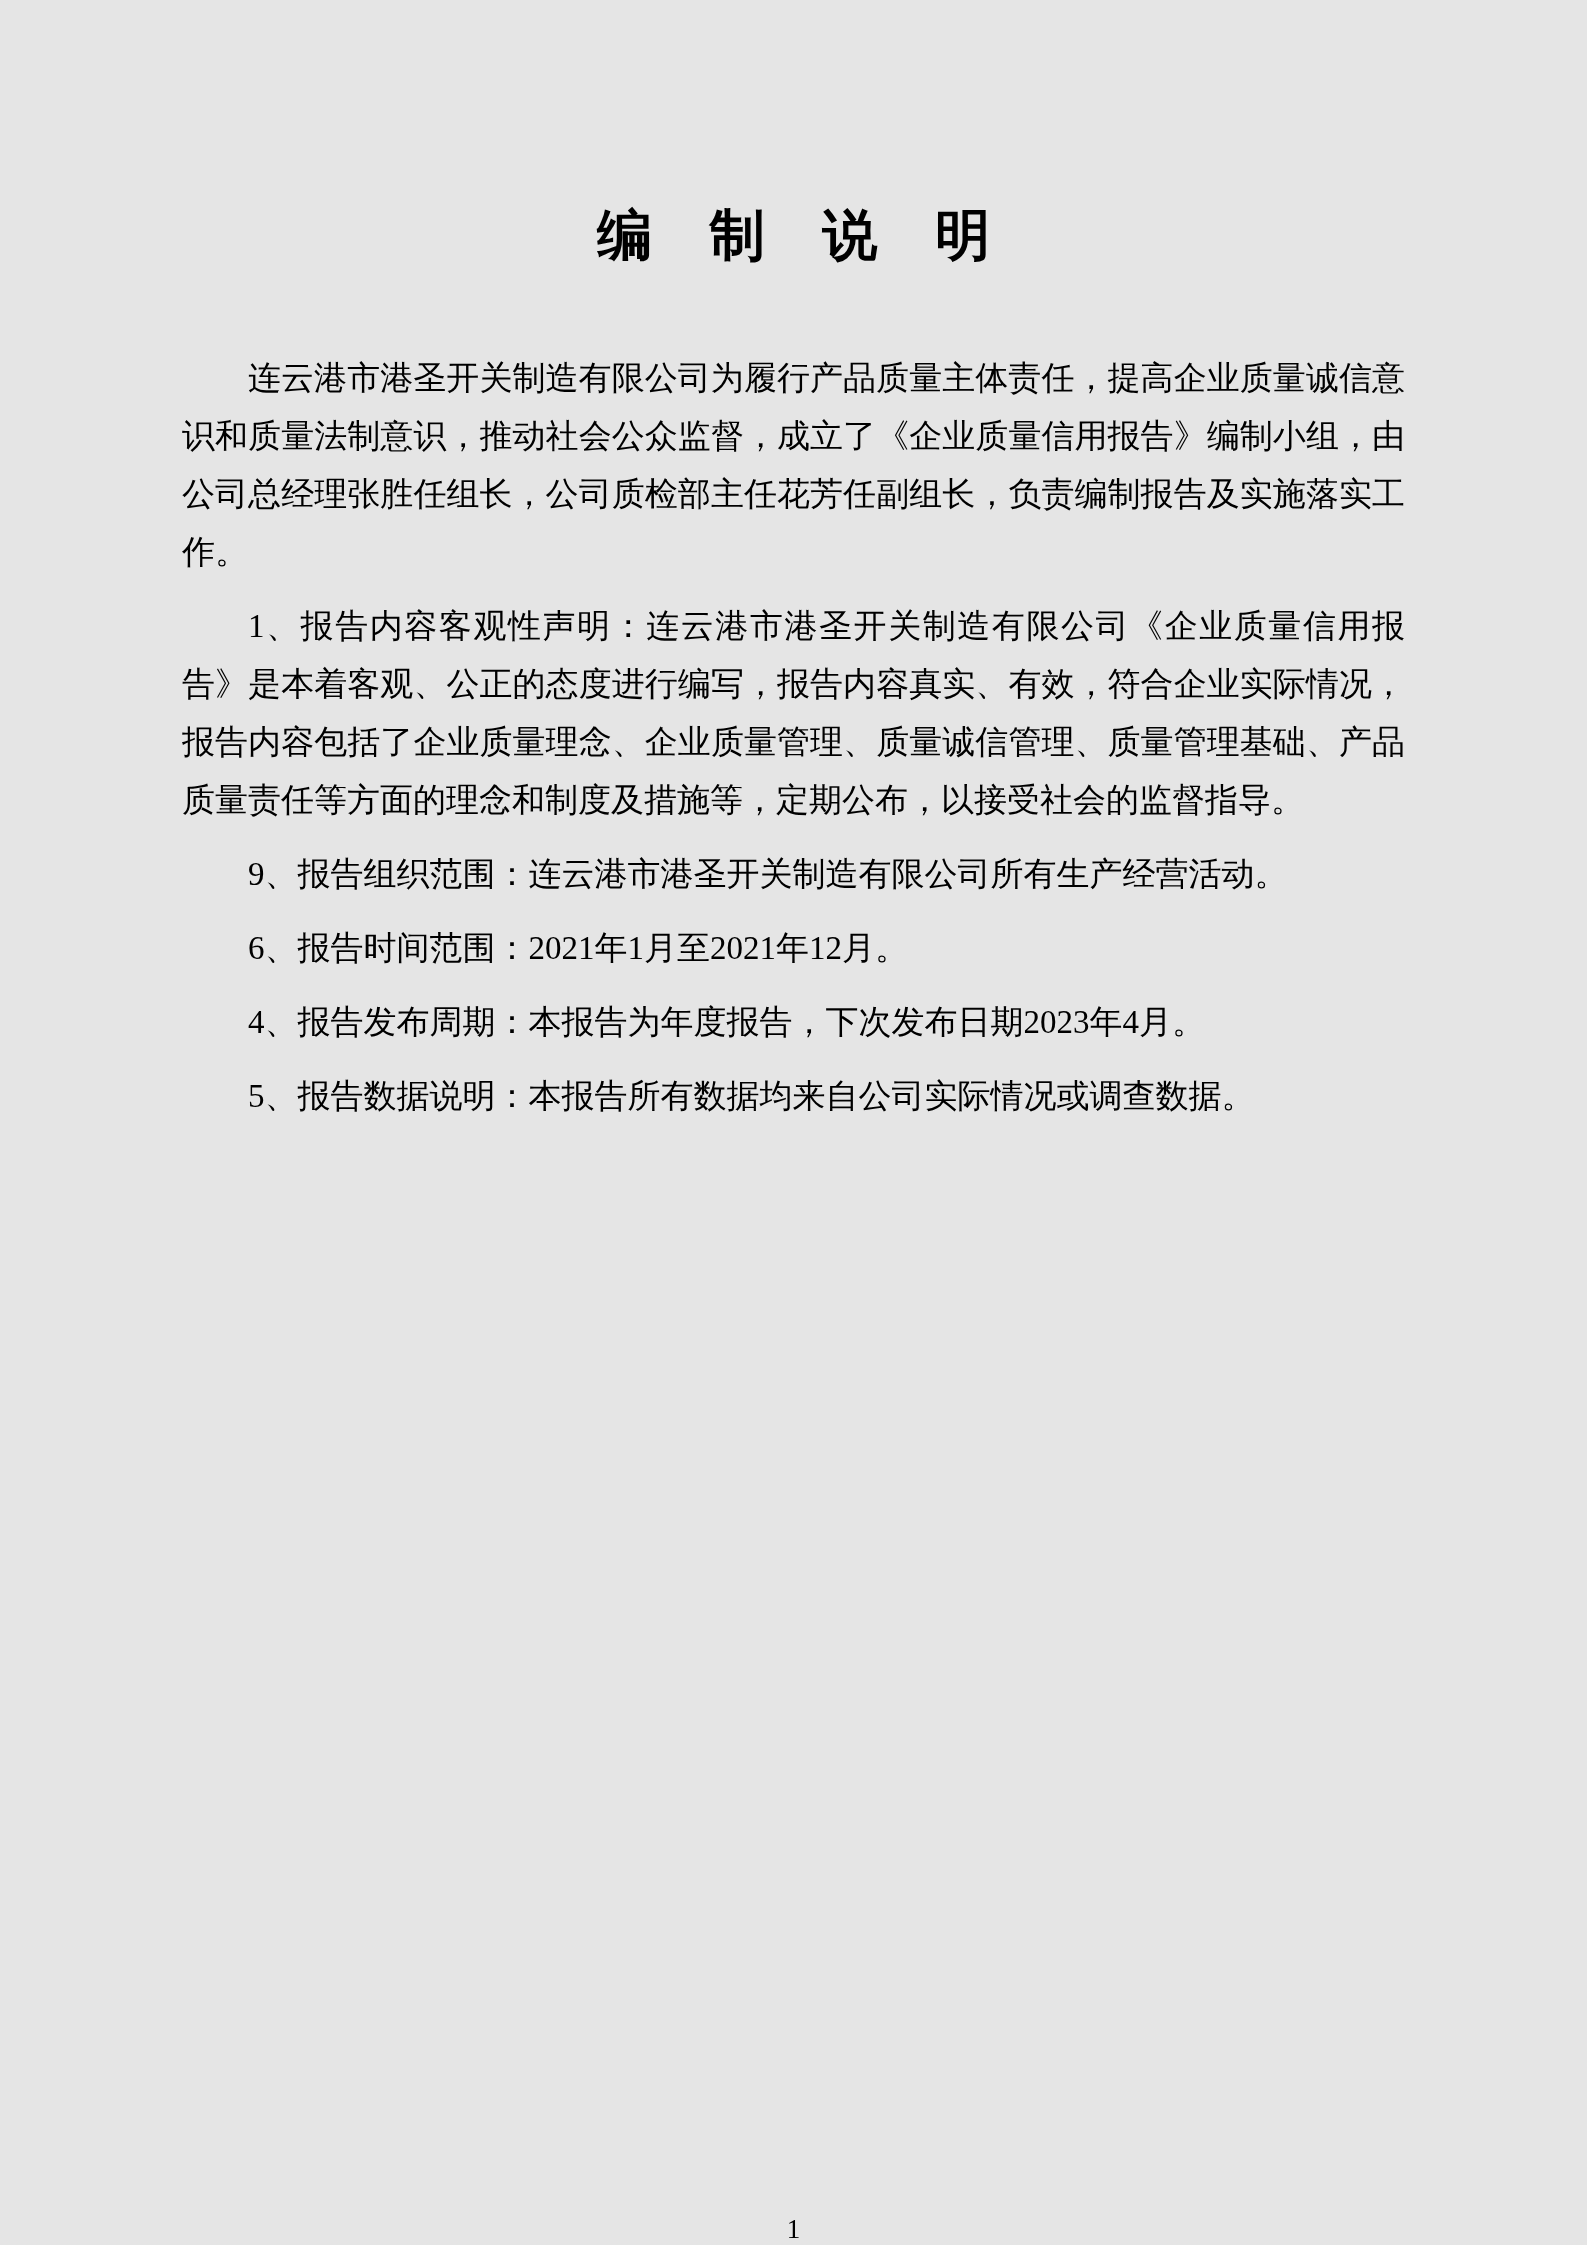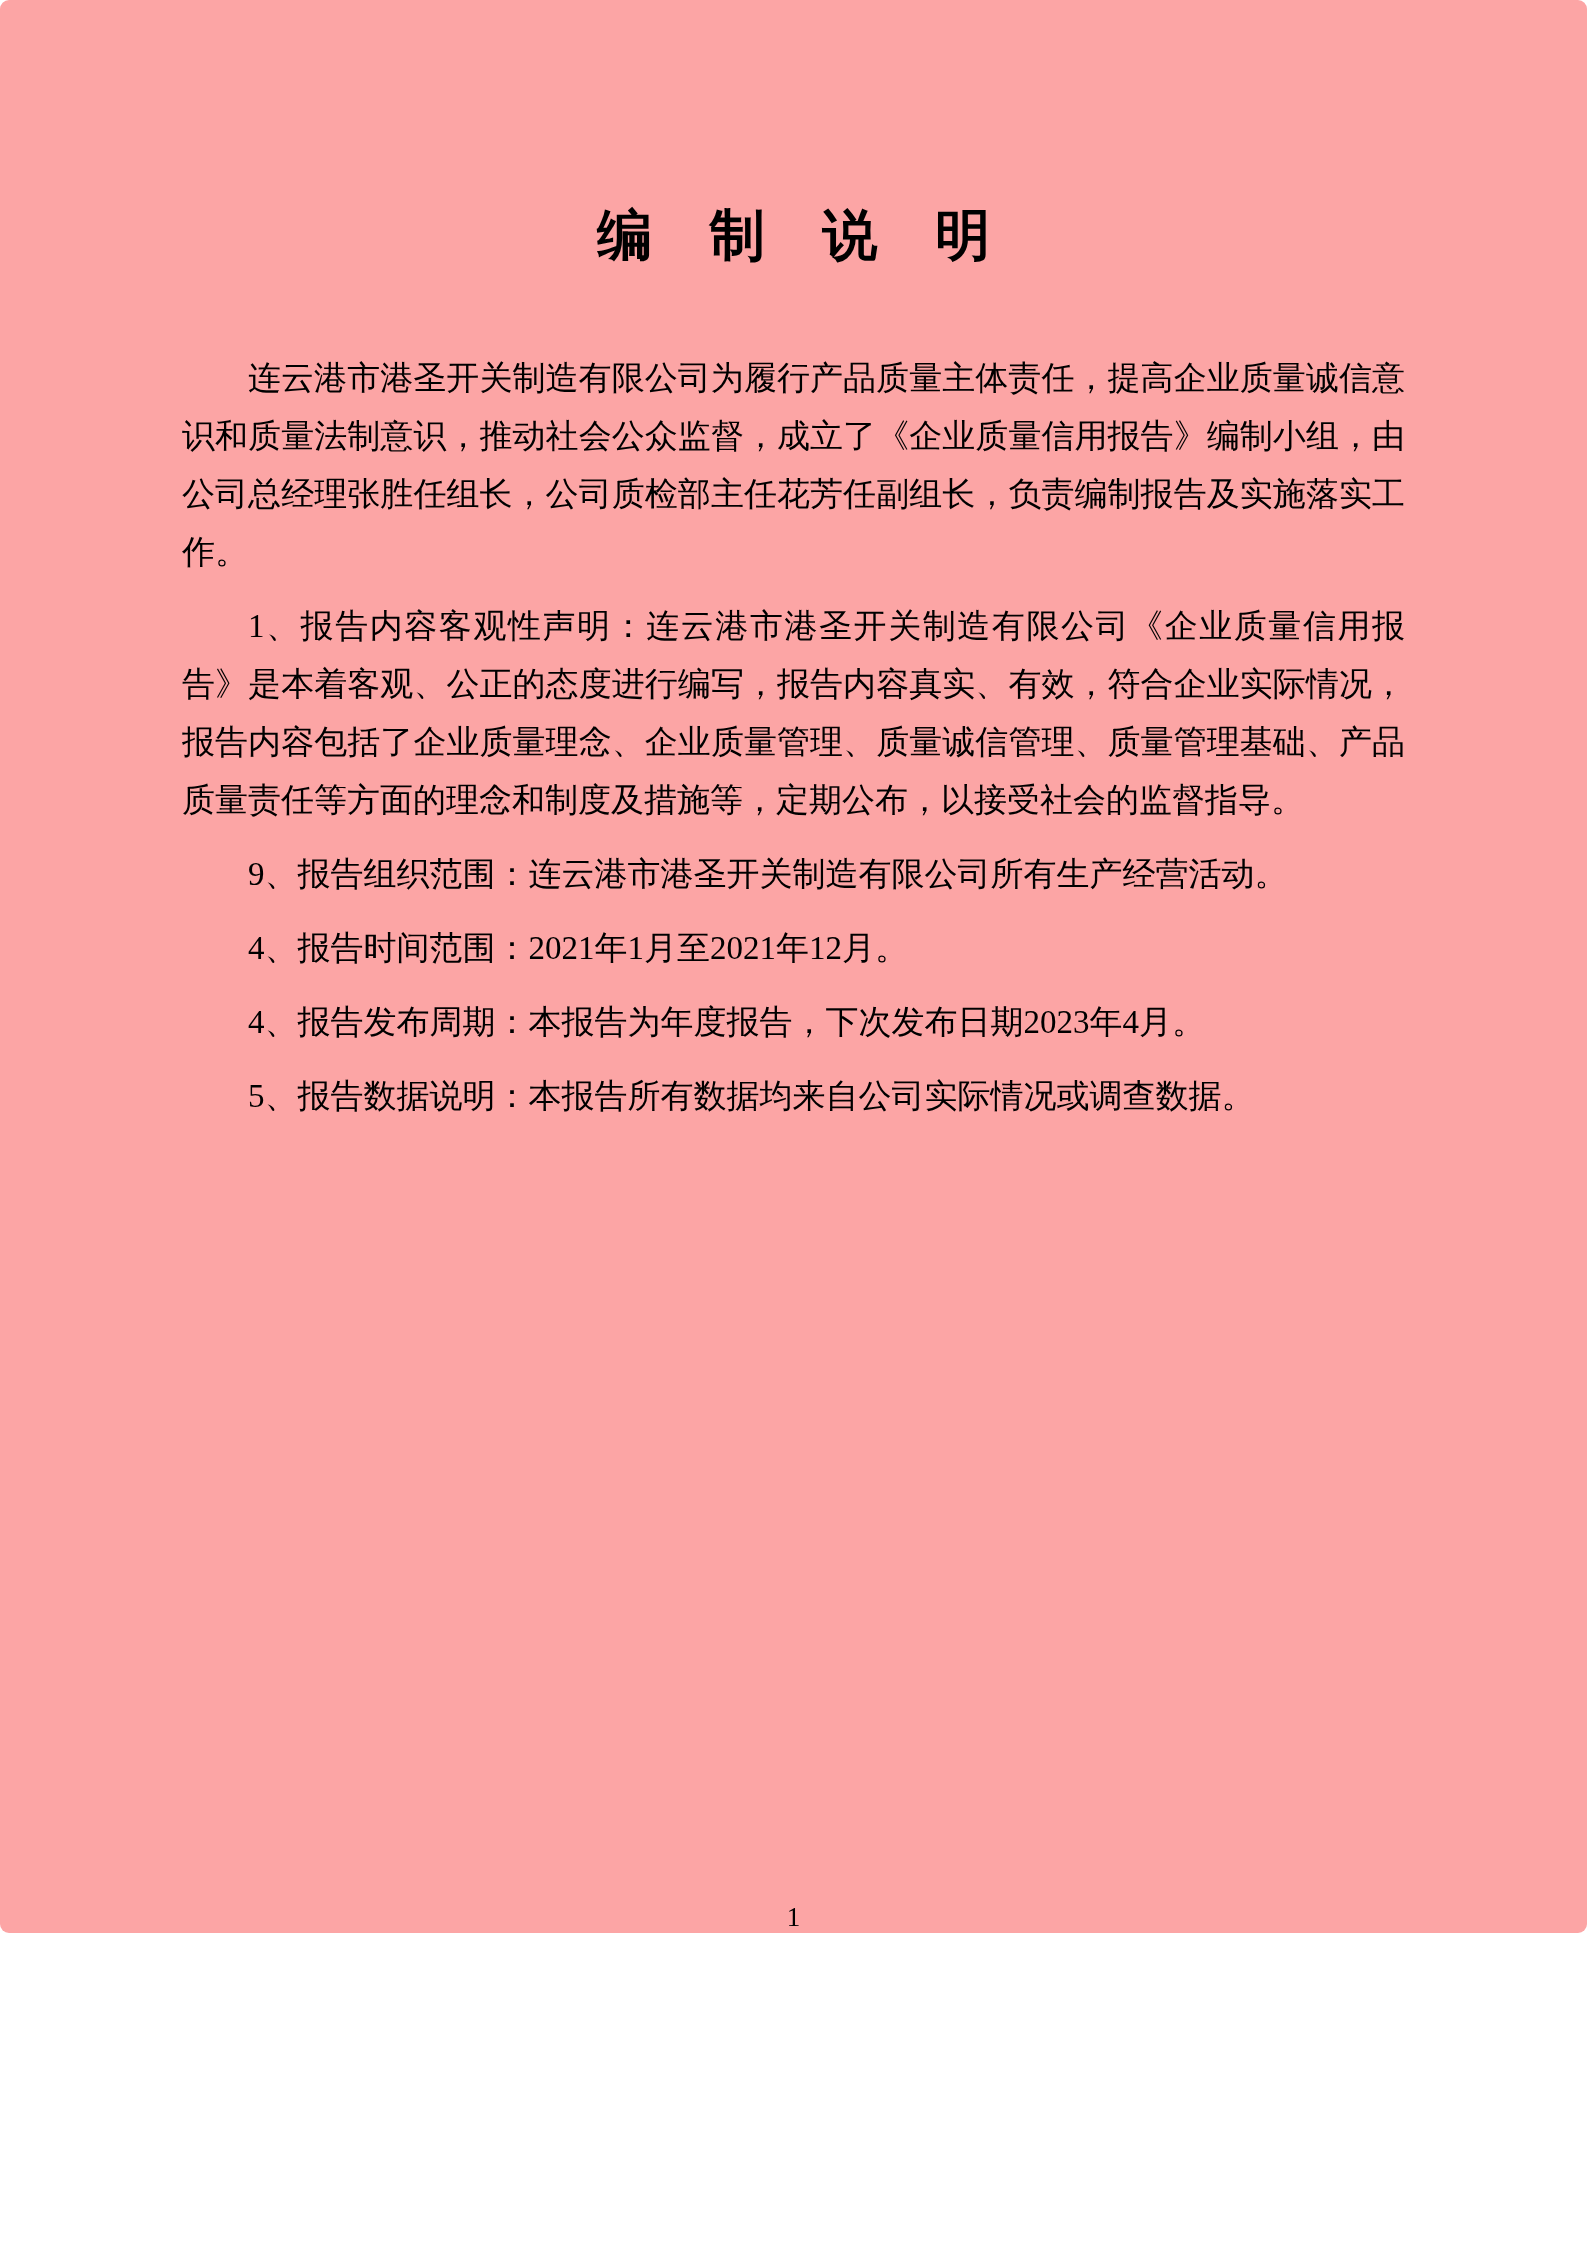--- a/index.html
+++ b/index.html
@@ -3,28 +3,27 @@
 <meta charset="utf-8">
 <style>
   html, body {
     margin: 0;
     padding: 0;
     background: #ffffff;
   }
   .page {
     position: relative;
     width: 1587px;
-    height: 1933px;
+    height: 2245px;
     margin: 0 auto;
-    background: #fca5a5;
+    background: #e5e5e5;
     color: #000000;
     font-family: "Liberation Serif", "DejaVu Serif", serif;
     overflow: hidden;
     box-sizing: border-box;
-    border-radius: 9px;
   }
   .doc-title {
     margin: 0;
     padding-top: 208px;
     text-align: center;
     font-size: 55px;
     font-weight: bold;
     line-height: 1;
     letter-spacing: 1.05em;
     text-indent: 1.05em; 
@@ -56,20 +55,20 @@
 <body>
 
 <div class="page">
 
   <h1 class="doc-title">编制说明</h1>
 
   <div class="doc-body">
     <p>连云港市港圣开关制造有限公司为履行产品质量主体责任，提高企业质量诚信意识和质量法制意识，推动社会公众监督，成立了《企业质量信用报告》编制小组，由公司总经理张胜任组长，公司质检部主任花芳任副组长，负责编制报告及实施落实工作。</p>
     <p>1、报告内容客观性声明：连云港市港圣开关制造有限公司《企业质量信用报告》是本着客观、公正的态度进行编写，报告内容真实、有效，符合企业实际情况，报告内容包括了企业质量理念、企业质量管理、质量诚信管理、质量管理基础、产品质量责任等方面的理念和制度及措施等，定期公布，以接受社会的监督指导。</p>
     <p>9、报告组织范围：连云港市港圣开关制造有限公司所有生产经营活动。</p>
-    <p>4、报告时间范围：2021年1月至2021年12月。</p>
+    <p>6、报告时间范围：2021年1月至2021年12月。</p>
     <p>4、报告发布周期：本报告为年度报告，下次发布日期2023年4月。</p>
     <p>5、报告数据说明：本报告所有数据均来自公司实际情况或调查数据。</p>
   </div>
 
   <div class="page-number">1</div>
 
 </div>
 
 </body></html>

